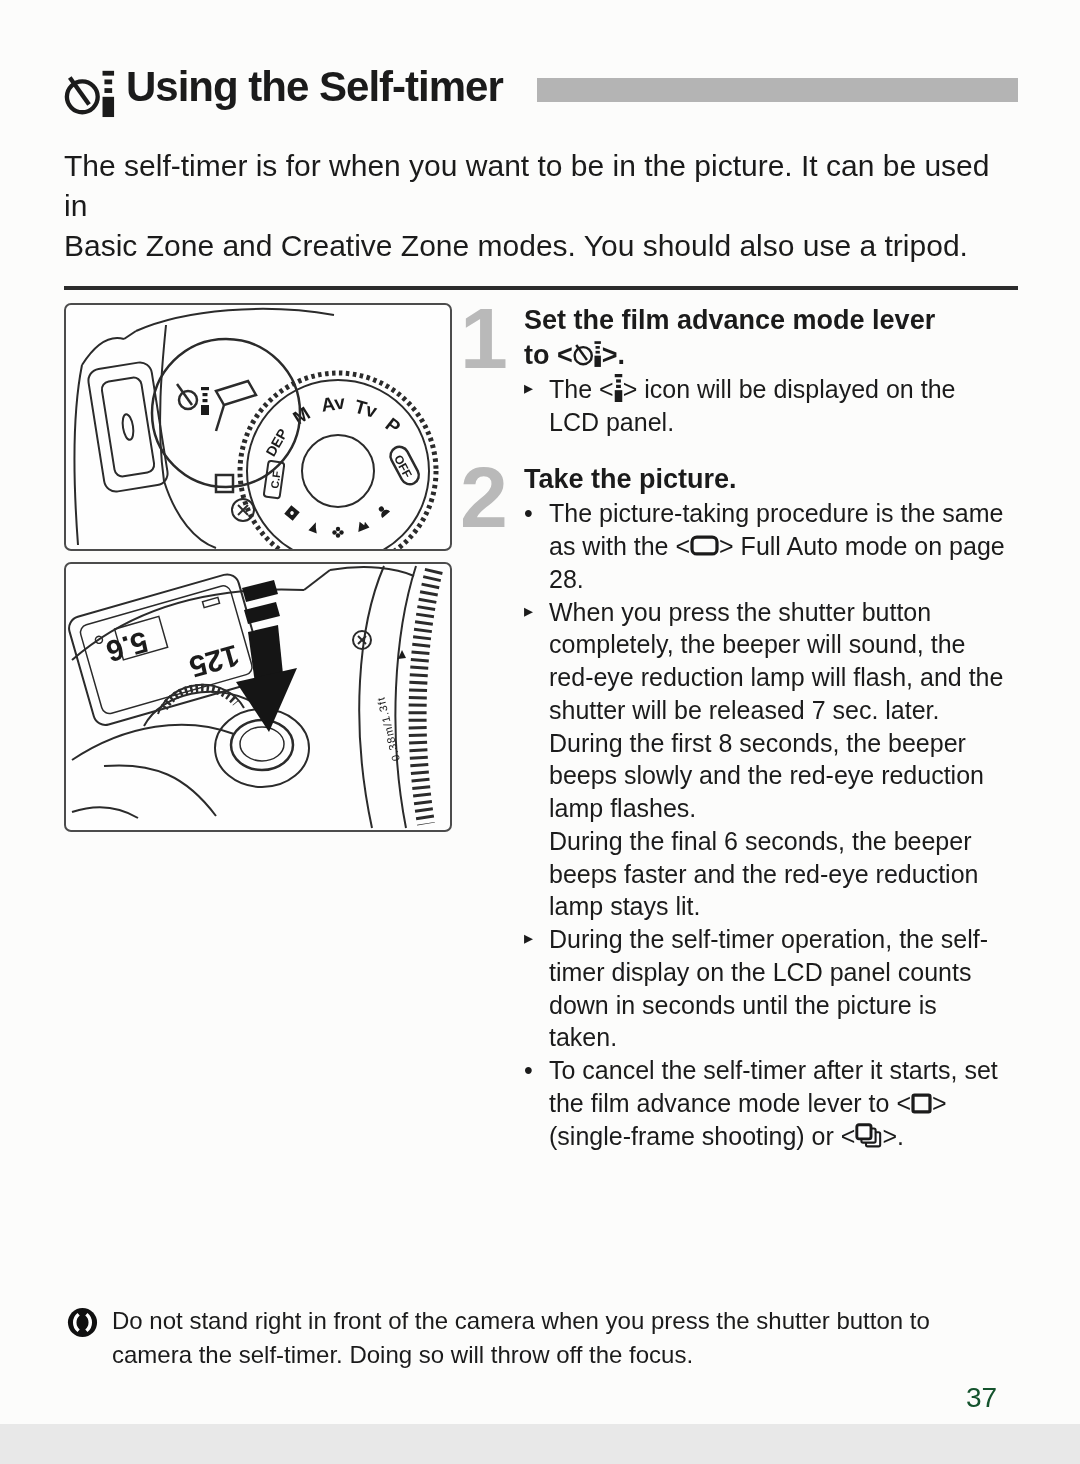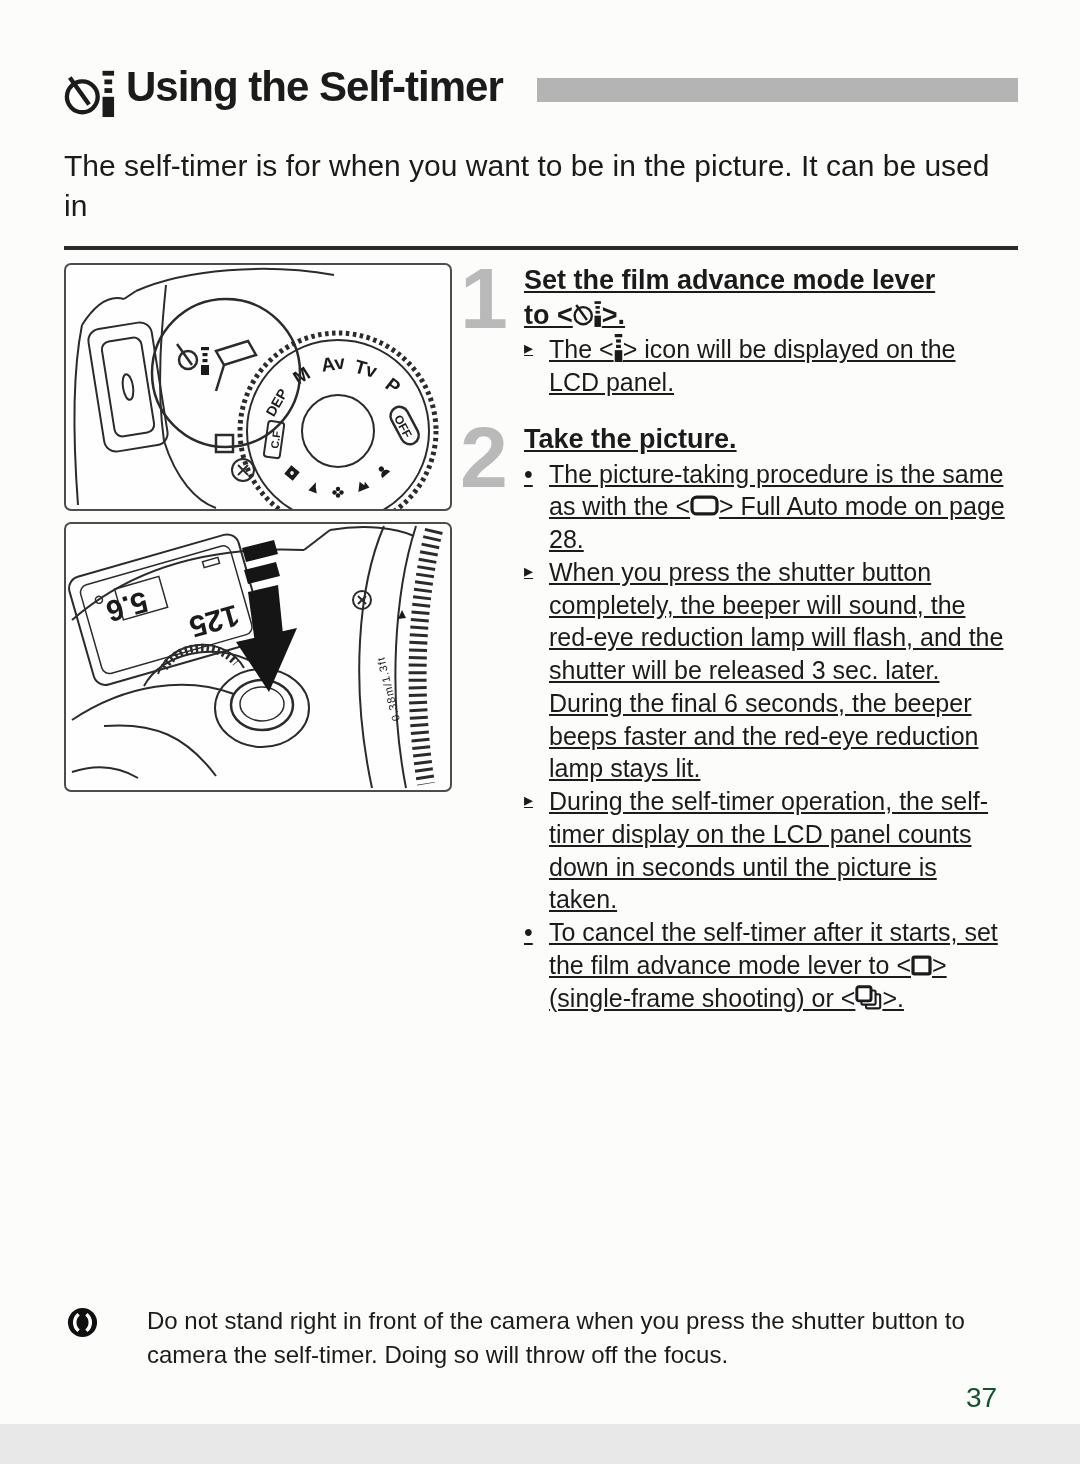--- a/index.html
+++ b/index.html
@@ -26,38 +26,38 @@
   .cols { display:flex; margin-top:13px; }
   .figcol { width:388px; flex:none; }
   .fig { border:2px solid #4c4c4c; border-radius:7px; background:#fefefe; overflow:hidden; }
   .fig svg { display:block; }
   .fig + .fig { margin-top:11px; }
 
   .stepcol { margin-left:8px; width:558px; }
   .step { display:flex; }
   .step + .step { margin-top:24px; }
   .stepnum { flex:none; width:56px; font-size:86px; font-weight:bold; color:#b9b9b9; line-height:0.82; letter-spacing:-4px; }
-  .stepbody { margin-left:8px; width:482px;text-decoration:underline; }
+  .stepbody { margin-left:8px; width:482px; }
   .stephead { font-size:27px; font-weight:bold; line-height:1.3; }
   .bullet { display:flex; font-size:25px; line-height:1.31; }
   .marker { flex:none; width:25px; }
   .marker.arrow { font-size:18px; padding-top:4px; color:#1b1b1b; }
   .btext { flex:1; }
   .para { margin-left:25px; font-size:25px; line-height:1.31; }
 
   
   .ii { display:inline-block; vertical-align:-3px; }
   .ii-timerbar { width:29px; height:30px; vertical-align:-4px; }
   .ii-bar { width:9px; height:28px; vertical-align:-4px; }
   .ii-rrect { width:29px; height:21px; vertical-align:-1px; }
   .ii-square { width:21px; height:21px; vertical-align:-2px; }
   .ii-multi { width:27px; height:25px; vertical-align:-3px; }
 
   
-  .caution { position:absolute; left:66px; top:1304px; width:910px; display:flex; align-items:flex-start;gap:35px; }
+  .caution { position:absolute; left:66px; top:1304px; width:910px; display:flex; align-items:flex-start; }
   .caution-icon svg { width:33px; height:33px; display:block; margin-top:2px; }
   .caution-text { margin-left:13px; font-size:24px; line-height:1.42; }
   .pagenum { position:absolute; left:966px; top:1382px; font-size:28px; color:#14532d; }
 
   svg text { font-family:"Liberation Sans", sans-serif; }
 </style>
 </head>
 <body>
 
 <svg style="position:absolute;width:0;height:0" aria-hidden="true">
@@ -103,20 +103,21 @@
         <svg viewBox="0 0 54 56">
             <use href="#ic-timerbar"></use>
           </svg>
       </span>
       <h1 class="page-title">Using the Self-timer</h1>
       <div class="accent-bar"></div>
     </div>
 
     <div class="intro">
       <div>The self-timer is for when you want to be in the picture. It can be used in</div>
+      <div>Basic Zone and Creative Zone modes. You should also use a tripod.</div>
     </div>
 
     <div class="divider"></div>
 
     <div class="cols">
 
       <div class="figcol">
 
         <div class="fig">
           <svg viewBox="0 0 384 244" width="384" height="244">
@@ -289,23 +290,24 @@
               <span class="marker">•</span>
               <span class="btext">
                 <span>The picture-taking procedure is the same as with the &lt;</span><svg class="ii ii-rrect">
                     <use href="#ic-rrect"></use>
                   </svg><span>&gt; Full Auto mode on page 28.</span>
               </span>
             </div>
 
             <div class="bullet">
               <span class="marker arrow">▸</span>
-              <span class="btext">When you press the shutter button completely, the beeper will sound, the red-eye reduction lamp will flash, and the shutter will be released 3 sec. later.</span>
-            </div>
-
+              <span class="btext">When you press the shutter button completely, the beeper will sound, the red-eye reduction lamp will flash, and the shutter will be released 7 sec. later.</span>
+            </div>
+
+            <div class="para">During the first 8 seconds, the beeper beeps slowly and the red-eye reduction lamp flashes.</div>
             <div class="para">During the final 6 seconds, the beeper beeps faster and the red-eye reduction lamp stays lit.</div>
 
             <div class="bullet">
               <span class="marker arrow">▸</span>
               <span class="btext">During the self-timer operation, the self-timer display on the LCD panel counts down in seconds until the picture is taken.</span>
             </div>
 
             <div class="bullet">
               <span class="marker">•</span>
               <span class="btext">

